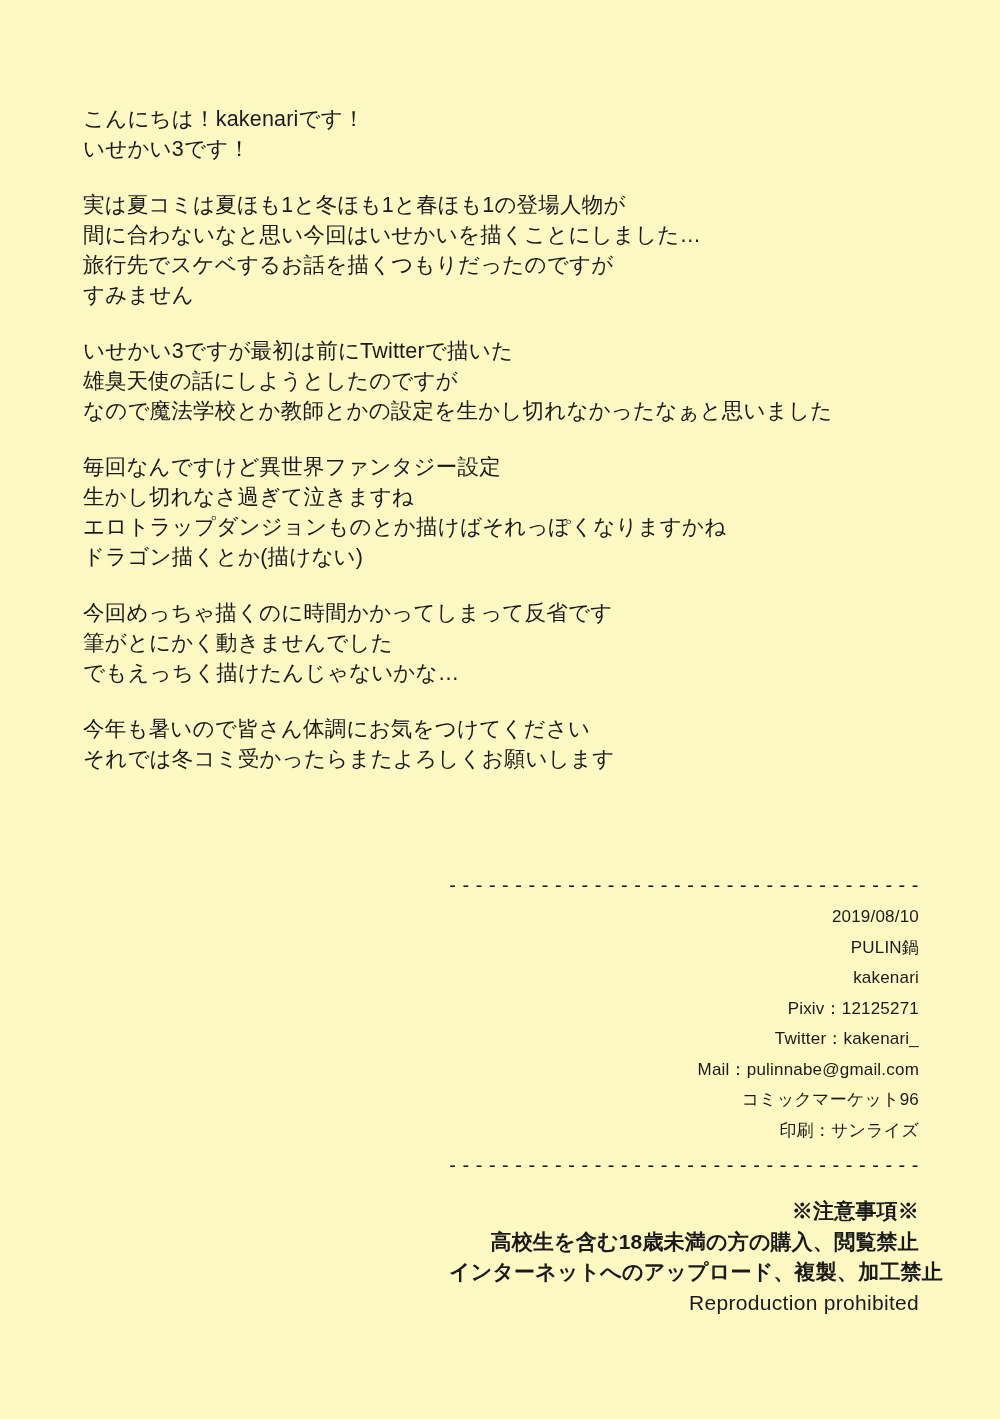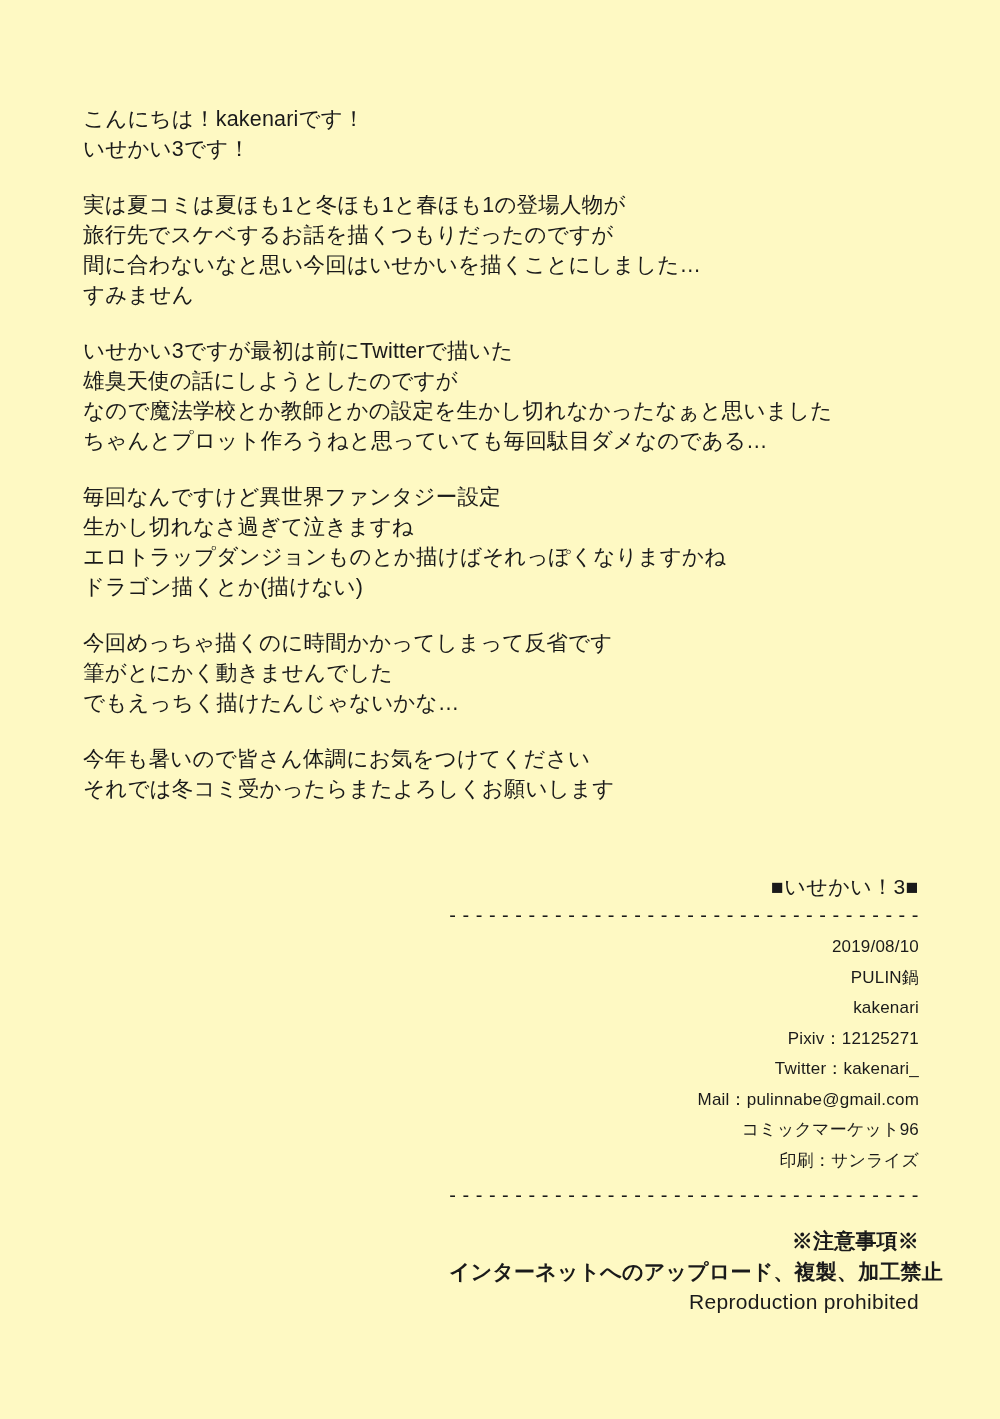--- a/index.html
+++ b/index.html
@@ -99,30 +99,29 @@
 
   <section class="afterword">
 
     <div class="para">
       <div class="line">こんにちは！kakenariです！</div>
       <div class="line">いせかい3です！</div>
     </div>
 
     <div class="para">
       <div class="line">実は夏コミは夏ほも1と冬ほも1と春ほも1の登場人物が</div>
+      <div class="line">間に合わないなと思い今回はいせかいを描くことにしました…</div>
       <div class="line">旅行先でスケベするお話を描くつもりだったのですが</div>
-      <div class="line">間に合わないなと思い今回はいせかいを描くことにしました…</div>
       <div class="line">すみません</div>
     </div>
 
     <div class="para">
       <div class="line">いせかい3ですが最初は前にTwitterで描いた</div>
       <div class="line">雄臭天使の話にしようとしたのですが</div>
       <div class="line">なので魔法学校とか教師とかの設定を生かし切れなかったなぁと思いました</div>
-      <div class="line">ちゃんとプロット作ろうねと思っていても毎回駄目ダメなのである…</div>
     </div>
 
     <div class="para">
       <div class="line">毎回なんですけど異世界ファンタジー設定</div>
       <div class="line">生かし切れなさ過ぎて泣きますね</div>
       <div class="line">エロトラップダンジョンものとか描けばそれっぽくなりますかね</div>
       <div class="line">ドラゴン描くとか(描けない)</div>
     </div>
 
     <div class="para">
@@ -133,38 +132,38 @@
 
     <div class="para">
       <div class="line">今年も暑いので皆さん体調にお気をつけてください</div>
       <div class="line">それでは冬コミ受かったらまたよろしくお願いします</div>
     </div>
 
   </section>
 
   <section class="colophon">
 
-    <div class="colophon-title">■いせかい！3■</div>
 
     <div class="divider">- - - - - - - - - - - - - - - - - - - - - - - - - - - - - - - - - - - -</div>
 
     <ul class="colophon-list">
       <li>2019/08/10</li>
       <li>PULIN鍋</li>
       <li>kakenari</li>
       <li>Pixiv：12125271</li>
       <li>Twitter：kakenari_</li>
       <li>Mail：pulinnabe@gmail.com</li>
       <li>コミックマーケット96</li>
       <li>印刷：サンライズ</li>
     </ul>
 
     <div class="divider divider-bottom">- - - - - - - - - - - - - - - - - - - - - - - - - - - - - - - - - - - -</div>
 
     <div class="notice">
       <div class="notice-line bold">※注意事項※</div>
+      <div class="notice-line bold">高校生を含む18歳未満の方の購入、閲覧禁止</div>
       <div class="notice-line bold">インターネットへのアップロード、複製、加工禁止</div>
       <div class="notice-line latin">Reproduction prohibited</div>
     </div>
 
   </section>
 
 </div>
 
 </body></html>

